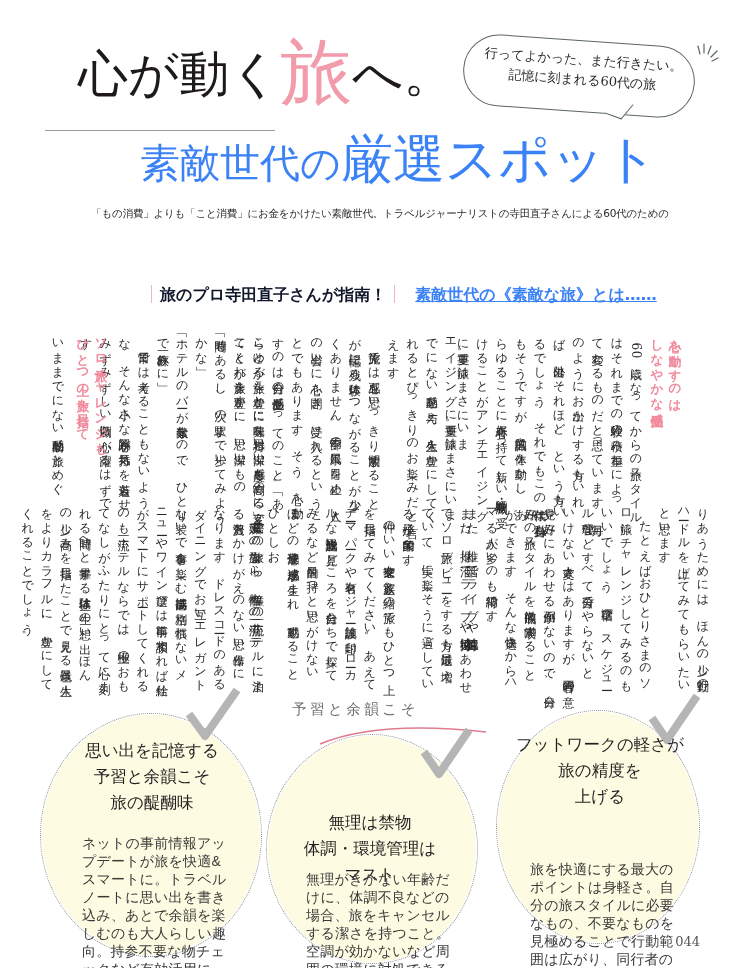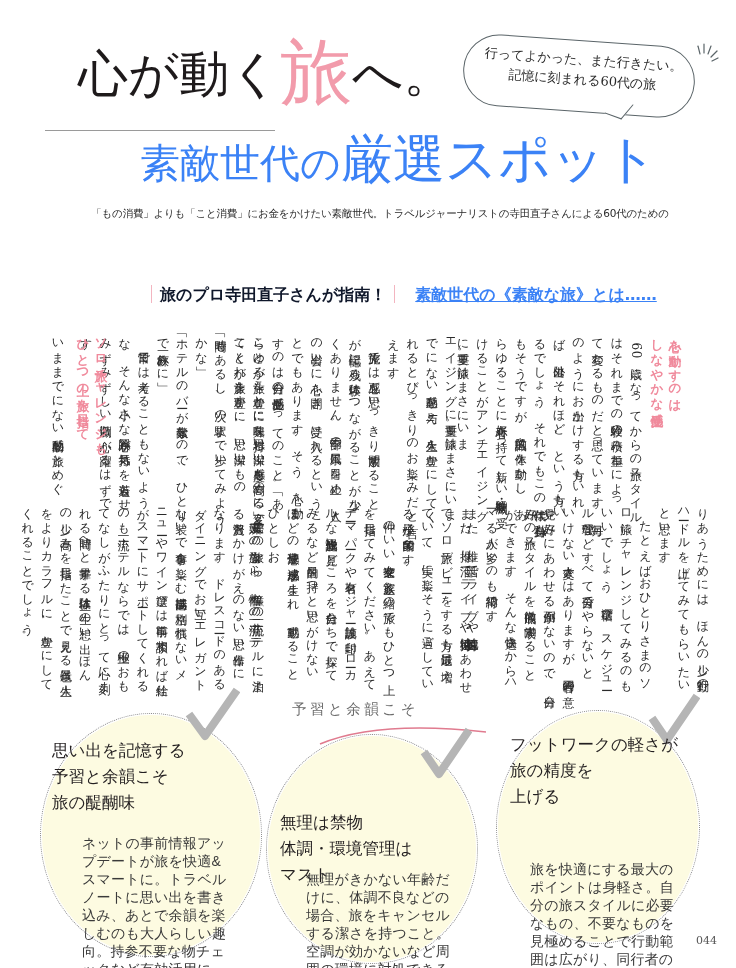--- a/index.html
+++ b/index.html
@@ -66,30 +66,30 @@
   .tips-arc { position: absolute; left: 318px; top: 720px; }
 
   .circle {
     position: absolute; border-radius: 50%; background: #fdfbe1;
   }
   .circle-outline {
     position: absolute; border-radius: 50%; border: 1px dotted #8b8b8b;
   }
   .check { position: absolute; }
   .circle-title {
-    position: absolute; font-family: "DejaVu Serif", serif;
+    position: absolute; text-align: center; font-family: "DejaVu Serif", serif;
     font-size: 16.5px; line-height: 26px; color: #231f20; white-space: pre-line;
   }
   .circle-body {
     position: absolute; font-family: Liberation Sans, sans-serif; font-size: 14px;
     line-height: 18px; color: #3a3a3a; letter-spacing: 0.2px;
   }
   .page-num {
-    position: absolute; right: 19px; top: 934px; font-family: "DejaVu Serif", serif;
-    font-size: 11px; color: #555;
+    position: absolute; right: 36px; top: 934px; font-family: "DejaVu Serif", serif;
+    font-size: 13px; color: #555;
   }
 </style>
 </head>
 <body>
 
 <div class="title-line1">
   <span>心が動く</span><span class="accent">旅</span><span>へ。</span>
 </div>
 <div class="title-rule"></div>
 <div class="title-line2">

